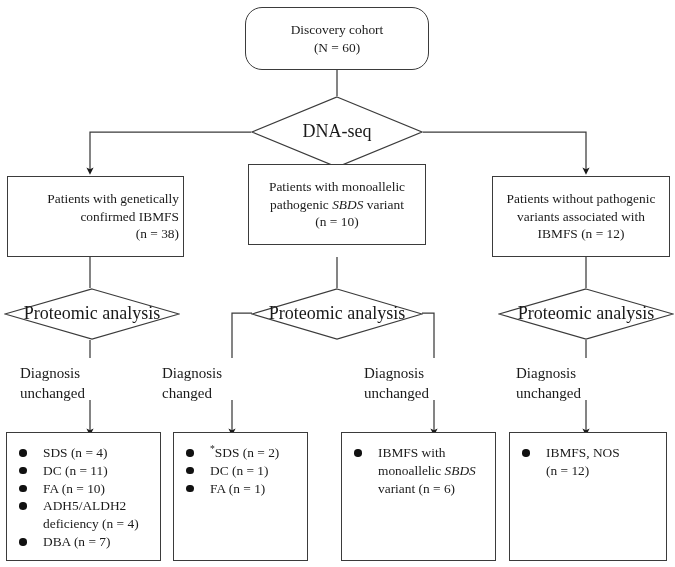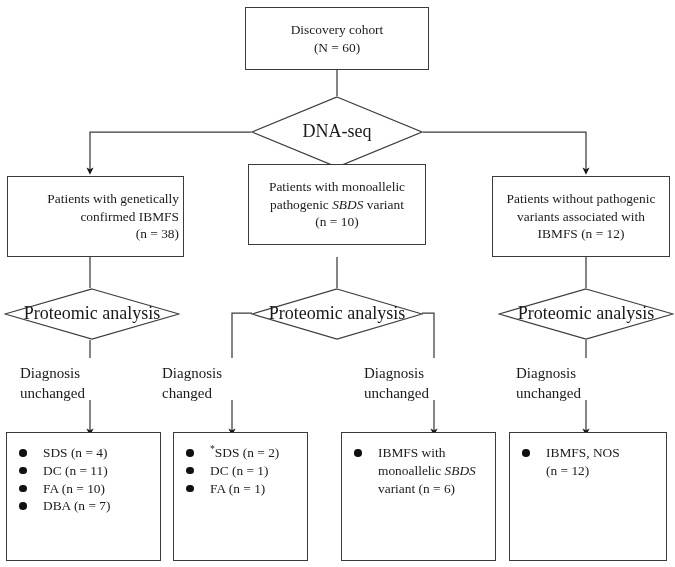--- a/index.html
+++ b/index.html
@@ -126,21 +126,21 @@
       <path d="M232,400 L232,432" marker-end="url(#ah)"></path>
 
       <path d="M422,313 L434,313 L434,358"></path>
       <path d="M434,400 L434,432" marker-end="url(#ah)"></path>
 
       <line x1="586" y1="340" x2="586" y2="358"></line>
       <path d="M586,400 L586,432" marker-end="url(#ah)"></path>
     </g>
   </svg>
 
-  <div class="node box" style="left:245px;top:7px;width:184px;height:63px;flex-direction:column;">
+  <div class="node box" style="left:245px;top:7px;width:184px;height:63px;flex-direction:column;border-radius:17px;">
     <span class="ln">Discovery cohort</span>
     <span class="ln">(N = 60)</span>
   </div>
 
   <div class="node diamond" style="left:251px;top:96px;width:172px;height:72px;">
     <svg class="dshape" viewBox="0 0 172 72" preserveAspectRatio="none">
       <polygon points="86,1 171,36 86,71 1,36" fill="#ffffff" stroke="#3b3b3b" stroke-width="1.25"></polygon>
     </svg>
     <span class="dlabel">DNA-seq</span>
   </div>
@@ -212,20 +212,25 @@
     <span class="litem">
       <span class="bullet"></span>
       <span class="txt">DC (n = 11)</span>
     </span>
     <span class="litem">
       <span class="bullet"></span>
       <span class="txt">FA (n = 10)</span>
     </span>
     <span class="litem">
       <span class="bullet"></span>
+      <span class="txt">ADH5/ALDH2</span>
+      <span class="txt">deficiency (n = 4)</span>
+    </span>
+    <span class="litem">
+      <span class="bullet"></span>
       <span class="txt">DBA (n = 7)</span>
     </span>
   </div>
 
   <div class="listbox" style="left:173px;top:432px;width:135px;height:129px;">
     <span class="litem">
       <span class="bullet"></span>
       <span class="txt"><sup>*</sup><span>SDS (n = 2)</span></span>
     </span>
     <span class="litem">

